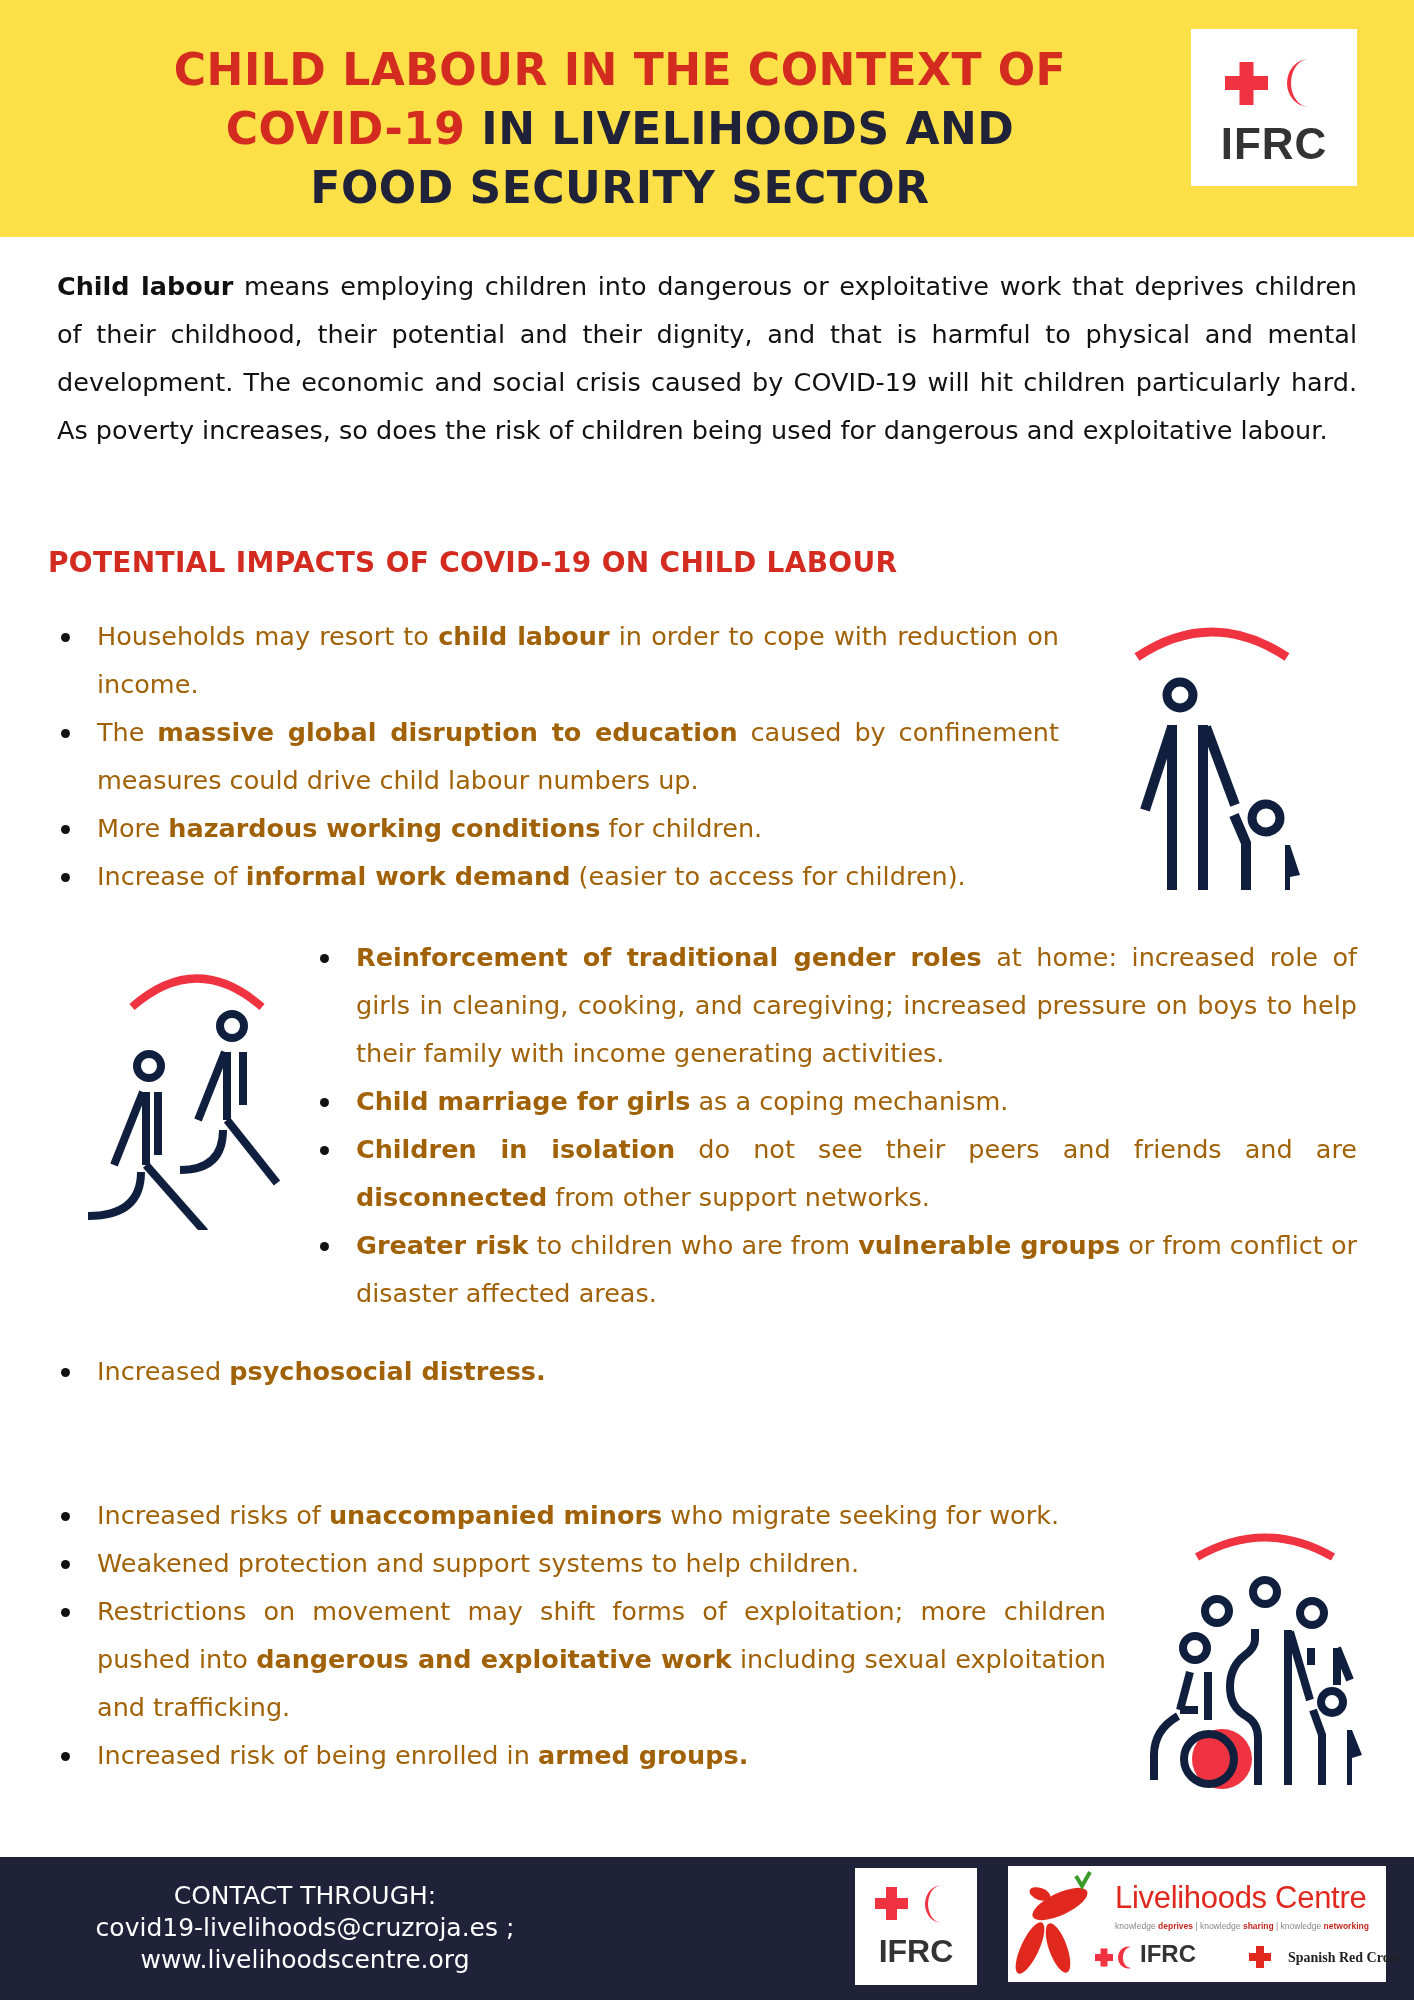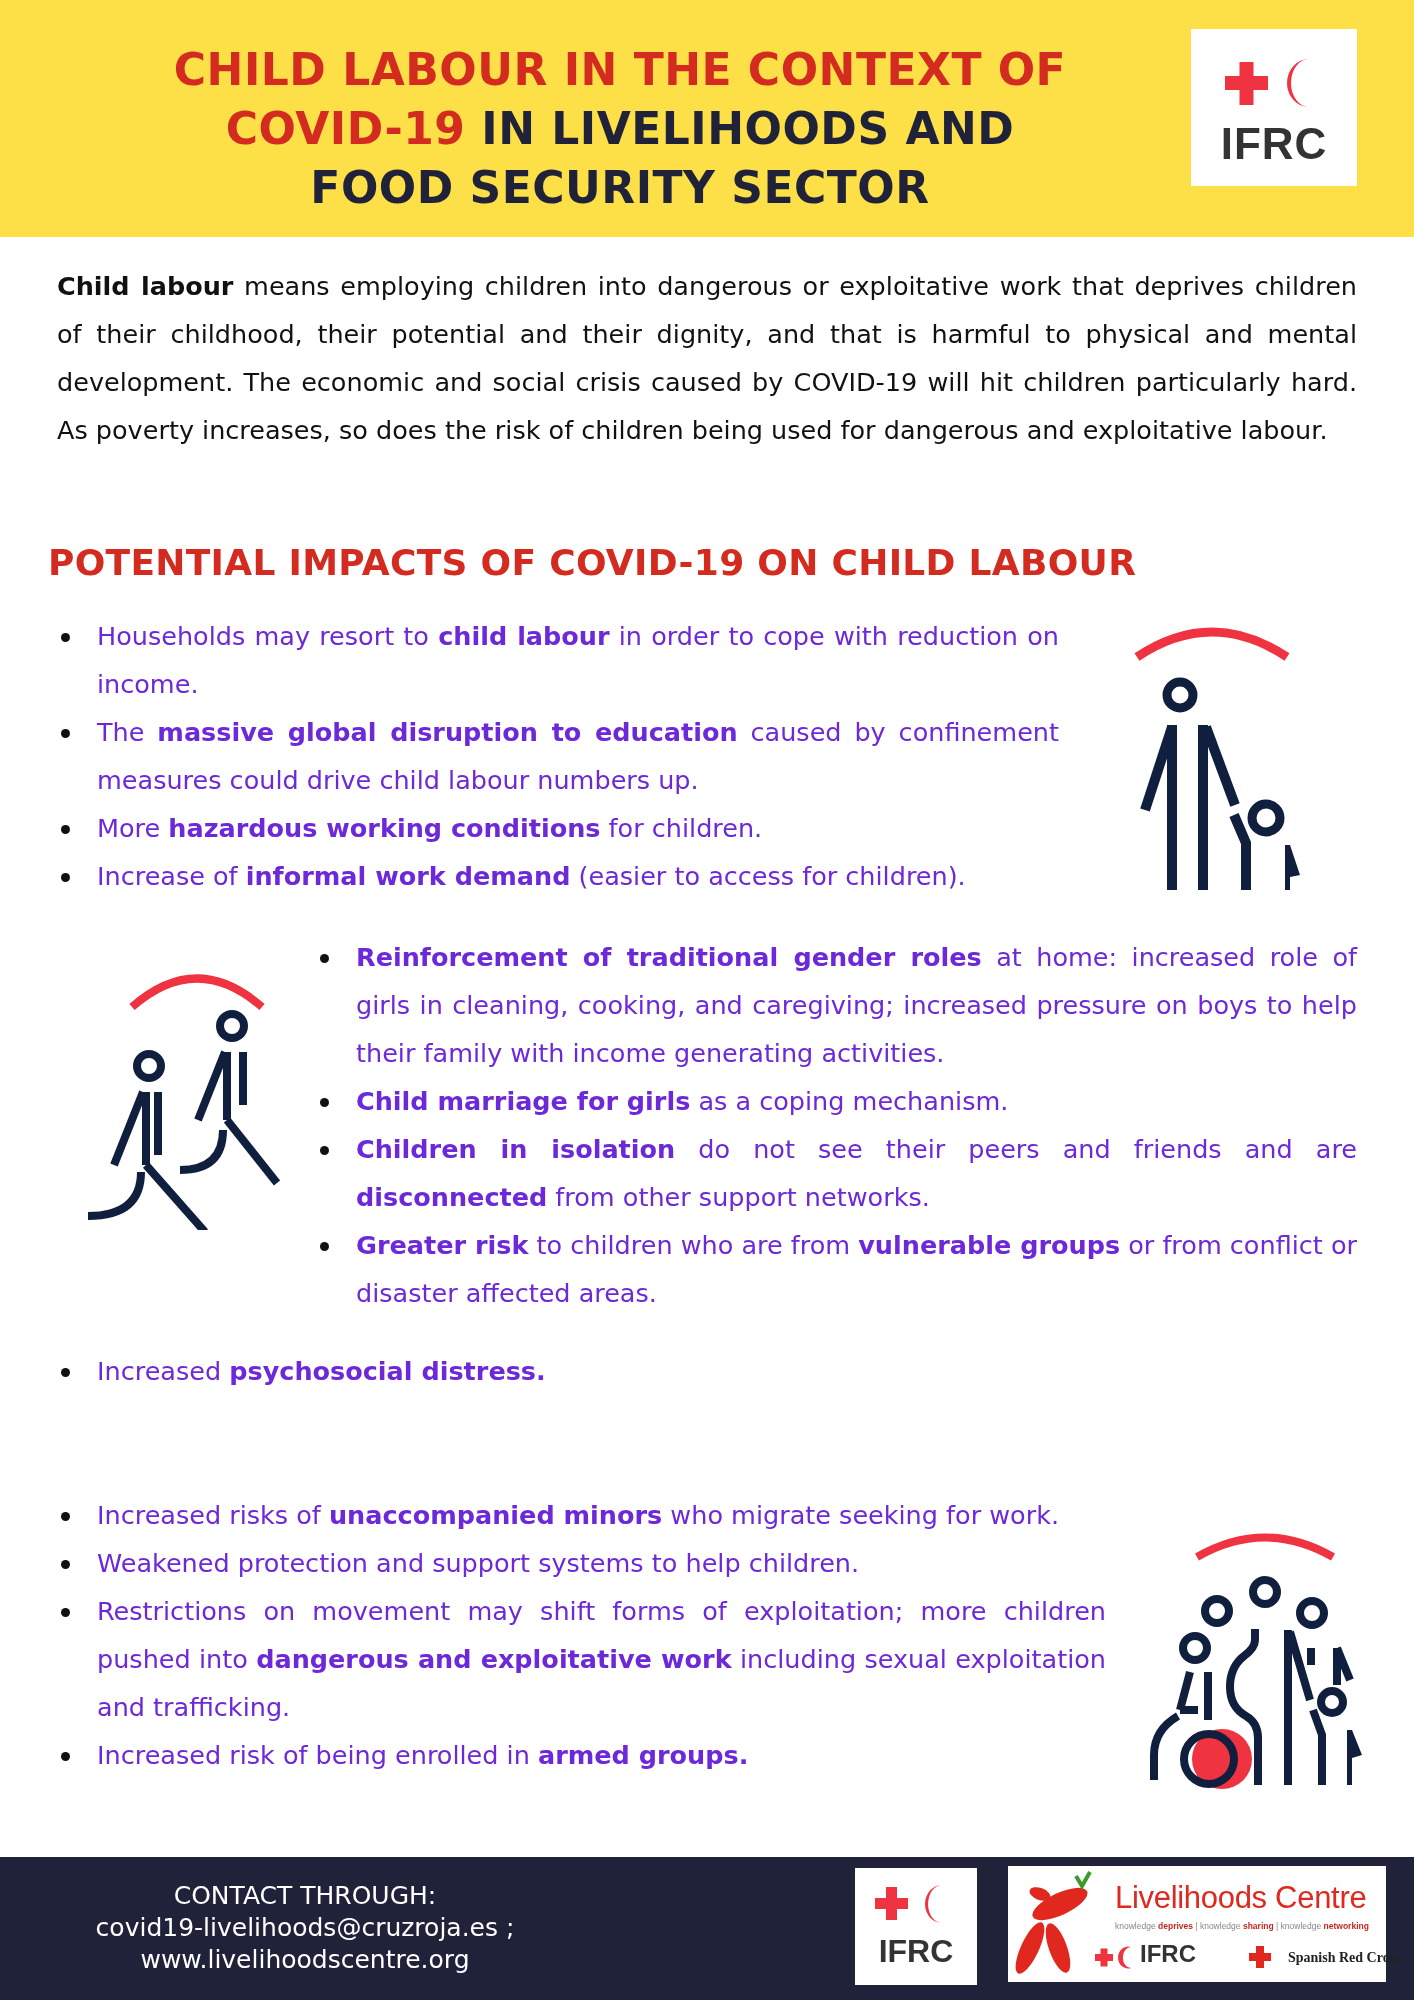--- a/index.html
+++ b/index.html
@@ -16,25 +16,25 @@
   .logo-box svg { position: absolute; left: 0; top: 0; }
   .ifrc-text { position: absolute; left: 0; width: 100%; text-align: center; font-family: "Liberation Sans", sans-serif;
     font-weight: 700; color: #333333; }
   .logo-box .ifrc-text { top: 90px; font-size: 44px; letter-spacing: 1px; }
 
   
   .intro { position: absolute; left: 57px; top: 262px; width: 1300px; font-size: 25.5px; line-height: 48px;
     text-align: justify; text-align-last: left; color: #111111; }
 
   
-  .section-heading { position: absolute; left: 48px; top: 535px; width: 1330px; font-size: 36px; font-weight: 700;
+  .section-heading { position: absolute; left: 48px; top: 535px; width: 1330px; font-size: 28px; font-weight: 700;
     color: #d42b20; letter-spacing: 0.3px; line-height: 56px; }
 
   
-  ul.bullets { position: absolute; list-style: none; font-size: 25.5px; line-height: 48px; color: #6d28d9; }
+  ul.bullets { position: absolute; list-style: none; font-size: 25.5px; line-height: 48px; color: #a16207; }
   ul.bullets li { position: relative; padding-left: 40px; text-align: justify; text-align-last: left; }
   ul.bullets li::before { content: ""; position: absolute; left: 4px; top: 21px; width: 9px; height: 9px;
     border-radius: 50%; background: #111111; }
   ul.bullets li b { font-weight: 700; }
   .list1 { left: 57px; top: 612px; width: 1002px; }
   .list2 { left: 316px; top: 933px; width: 1041px; }
   .list3a { left: 57px; top: 1347px; width: 1300px; }
   .list3b { left: 57px; top: 1491px; width: 1049px; }
 
   .icon { position: absolute; }

